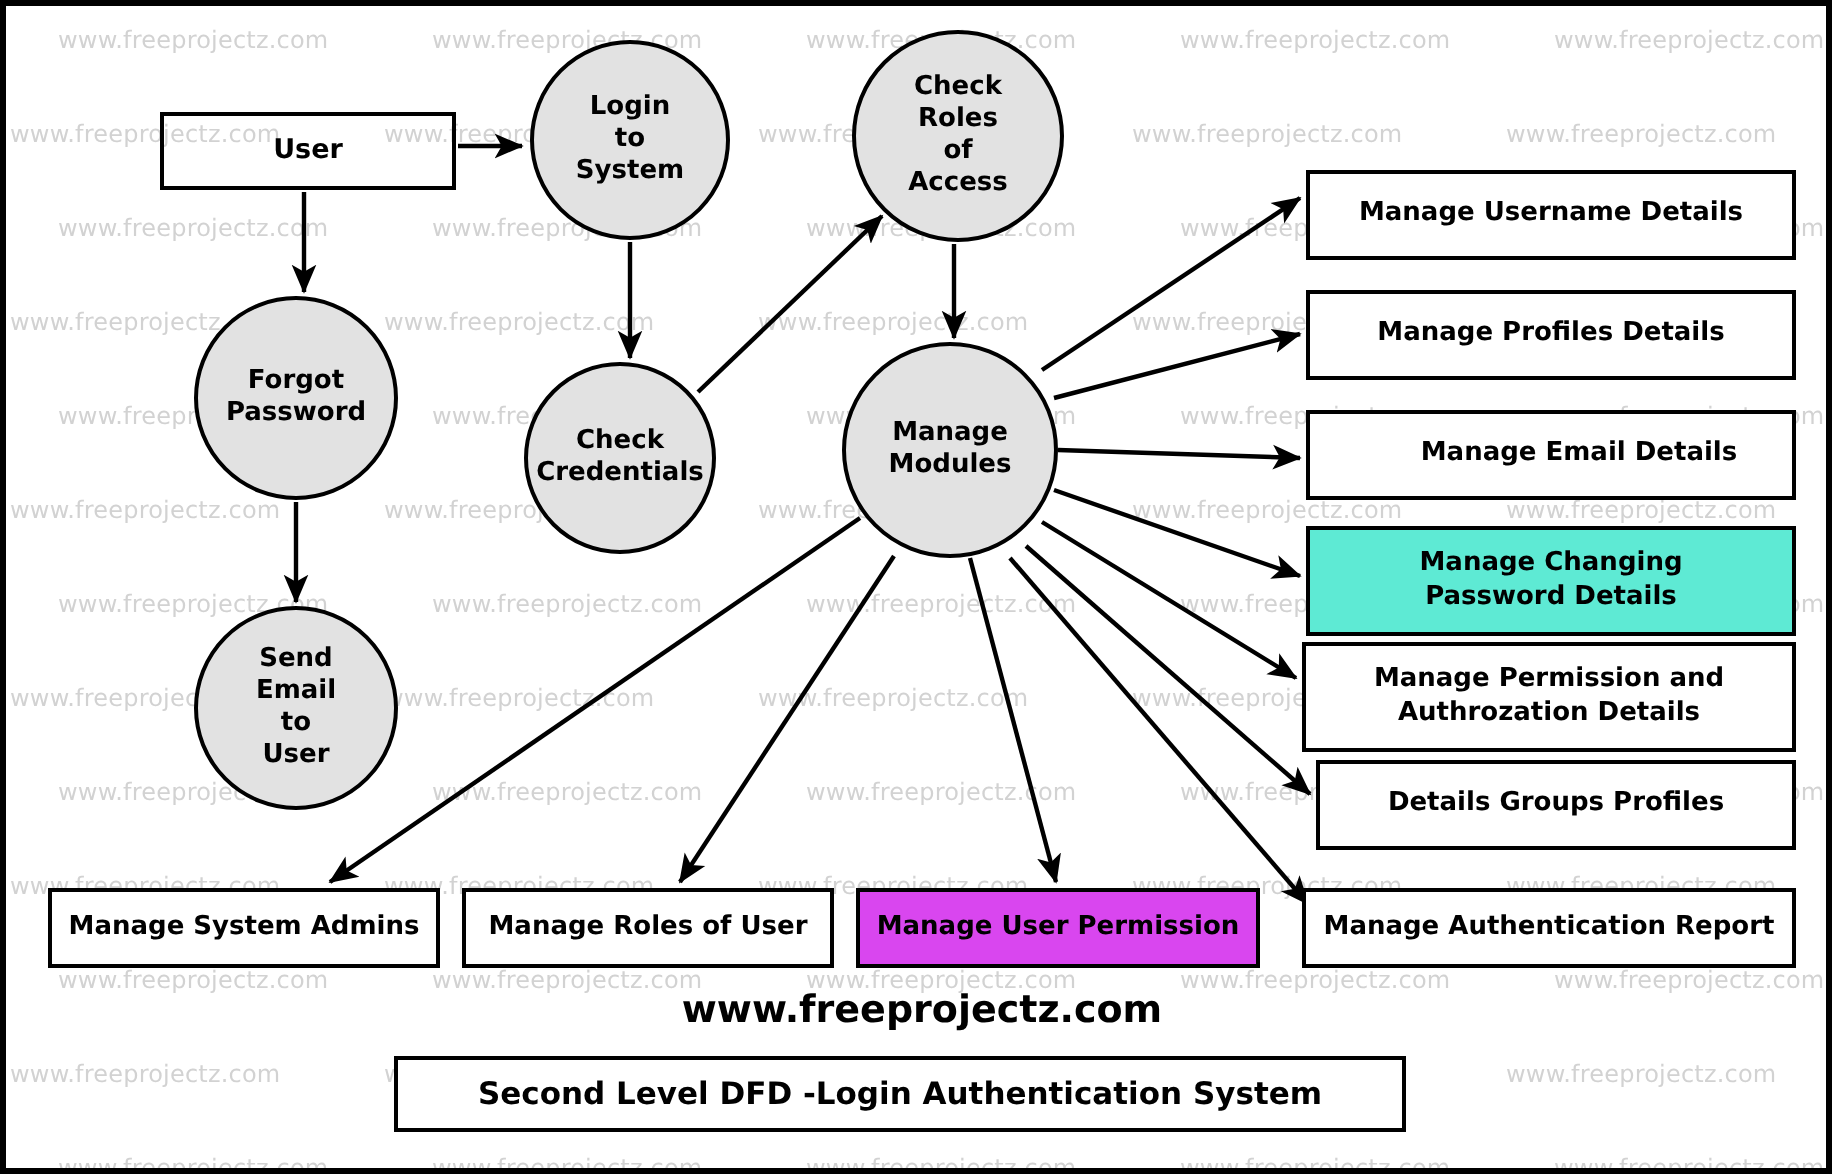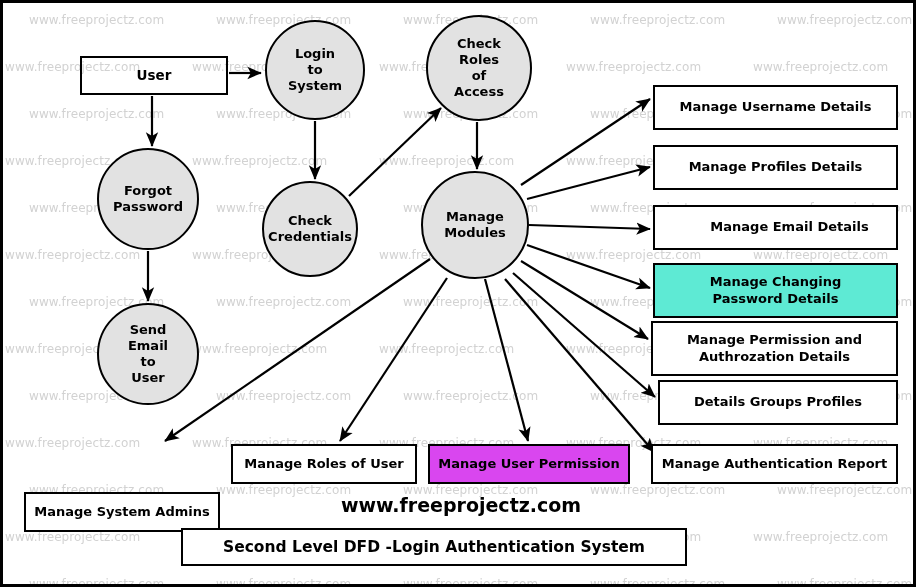--- a/index.html
+++ b/index.html
@@ -97,20 +97,21 @@
   }
   #title-box {
     position: absolute;
     border: 2.5px solid #000;
     background: #fff;
     display: flex;
     align-items: center;
     justify-content: center;
     box-sizing: border-box;
     z-index: 4;
+    margin-left: 16px;
   }
   #title-box .lbl {
     font-weight: bold;
     font-size: 15.5px;
     color: #000;
   }
 </style>
 </head>
 <body>
 
@@ -250,21 +251,21 @@
           <span class="lbl">Manage Changing<br>Password Details</span>
         </div>
         <div class="entity store" style="left: 648px; top: 318px; width: 247px; height: 55px; background: rgb(255, 255, 255);">
           <span class="lbl">Manage Permission and<br>Authrozation Details</span>
         </div>
         <div class="entity store" style="left: 655px; top: 377px; width: 240px; height: 45px; background: rgb(255, 255, 255);">
           <span class="lbl">Details Groups Profiles</span>
         </div>
       </div>
     <div id="stores-bottom">
-        <div class="entity store" style="left: 21px; top: 441px; width: 196px; height: 40px; background: rgb(255, 255, 255); margin-top: 48px;">
+        <div class="entity store" style="left: 21px; top: 441px; width: 196px; height: 40px; background: rgb(255, 255, 255);">
           <span class="lbl">Manage System Admins</span>
         </div>
         <div class="entity store" style="left: 228px; top: 441px; width: 186px; height: 40px; background: rgb(255, 255, 255);">
           <span class="lbl">Manage Roles of User</span>
         </div>
         <div class="entity store" style="left: 425px; top: 441px; width: 202px; height: 40px; background: #d946ef; align-items: center;">
           <span class="lbl">Manage User Permission</span>
         </div>
         <div class="entity store" style="left: 648px; top: 441px; width: 247px; height: 40px; background: rgb(255, 255, 255);">
           <span class="lbl">Manage Authentication  Report</span>

